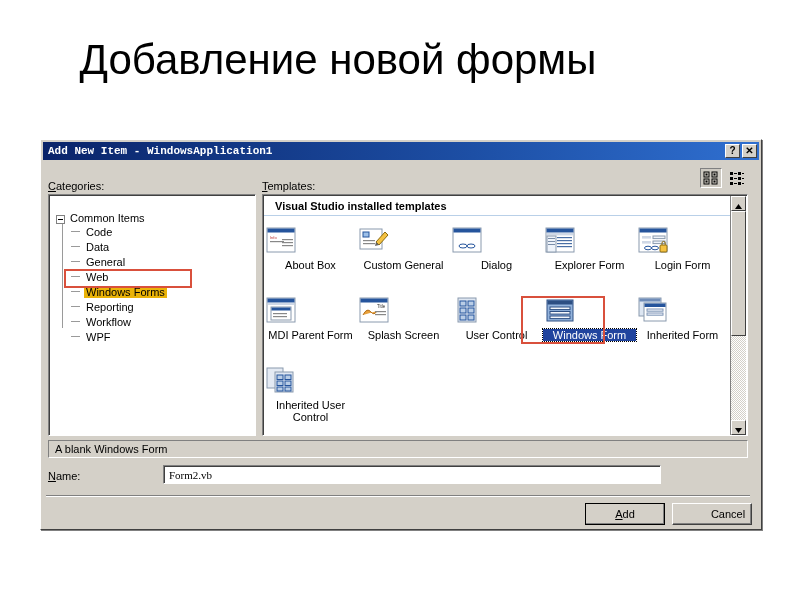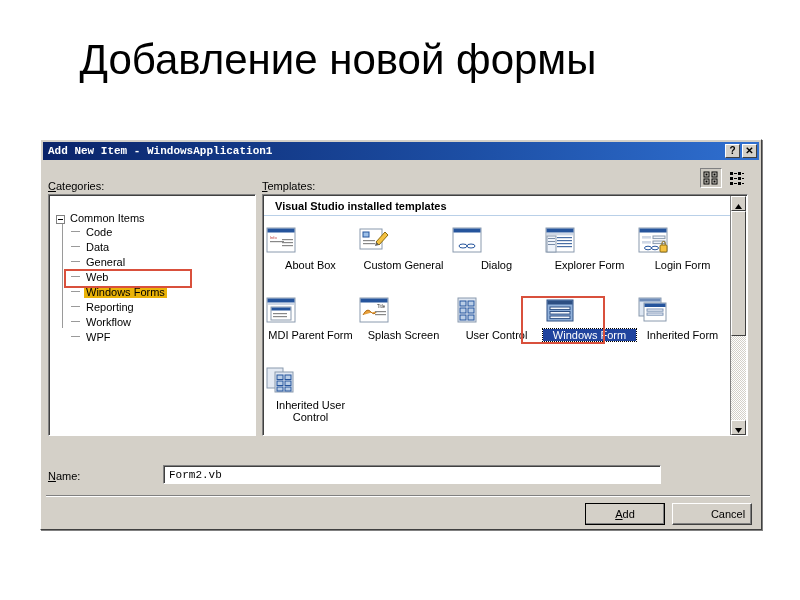--- a/index.html
+++ b/index.html
@@ -346,21 +346,21 @@
     left: 163px;
     top: 465px;
     width: 498px;
     height: 19px;
     background: #ffffff;
     border: 1px solid #808080;
     border-right-color: #ffffff;
     border-bottom-color: #ffffff;
     box-shadow: inset 1px 1px 0 #404040;
     font-size: 11px;
-    font-family: Liberation Mono, monospace;
+    font-family: Liberation Serif, serif;
     color: #000000;
     padding: 3px 0 0 5px;
     box-sizing: border-box;
     white-space: nowrap;
   }
 
   #separator {
     position: absolute;
     left: 46px;
     top: 495px;
@@ -686,20 +686,21 @@
       <div class="sb-btn sb-down">
         <span>
           <svg width="7" height="5" viewBox="0 0 7 5">
               <polygon points="0,0 7,0 3.5,5" fill="#000"></polygon>
             </svg>
         </span>
       </div>
     </div>
   </div>
 
+  <div id="description">A blank Windows Form</div>
 
   <div class="field-label" id="label-name">
     <u>N</u><span>ame:</span>
   </div>
   <div id="name-input">Form2.vb</div>
 
   <div id="separator"></div>
 
   <div class="dlg-btn default" id="btn-add">
     <span><u>A</u><span>dd</span></span>

